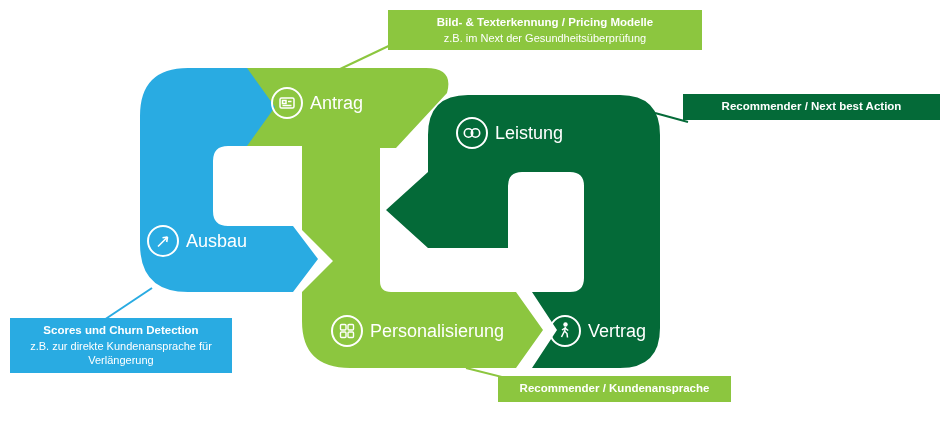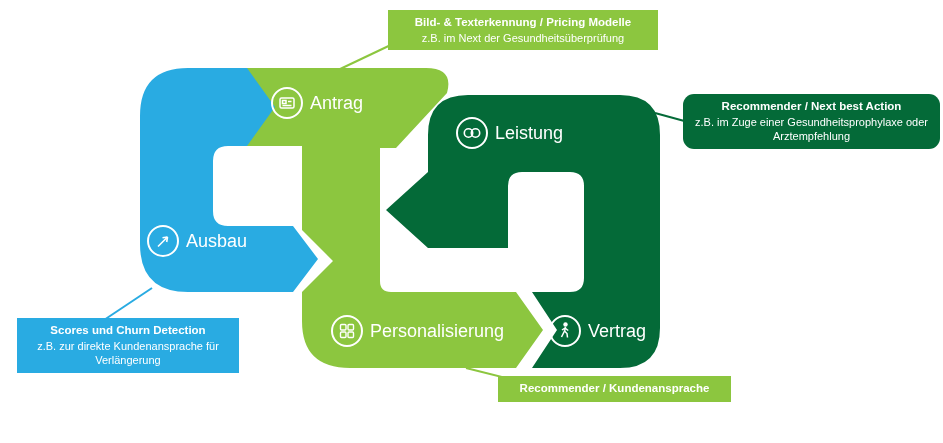--- a/index.html
+++ b/index.html
@@ -4,23 +4,23 @@
 <style>
   html,body{margin:0;padding:0;background:#ffffff;}
   #stage{position:relative;width:943px;height:443px;background:#ffffff;overflow:hidden;
          font-family:"Liberation Sans",sans-serif;}
   #diagram-svg{position:absolute;left:0;top:0;}
   .shape-label{font-family:"Liberation Sans",sans-serif;font-size:18px;fill:#ffffff;}
   .callout{position:absolute;box-sizing:border-box;padding:5px 8px;text-align:center;
            color:#ffffff;font-size:11px;line-height:1.35;}
   .callout .title{font-weight:bold;font-size:11.5px;}
   .callout-green{background:#8cc63f;}
-  .callout-darkgreen{background:#046a38;border-radius:11px;}
-  .callout-cyan{background:#29abe2;margin-left:7px;}
-  .co-top{left:388px;top:10px;width:270px;}
+  .callout-darkgreen{background:#046a38;}
+  .callout-cyan{background:#29abe2;}
+  .co-top{left:388px;top:10px;width:314px;}
   .co-right{left:683px;top:94px;width:257px;}
   .co-bleft{left:10px;top:318px;width:222px;}
   .co-bottom{left:498px;top:376px;width:233px;}
 </style>
 </head>
 <body>
 
 <div id="stage">
 
   <svg id="diagram-svg" width="943" height="443" viewBox="0 0 943 443">
@@ -98,21 +98,20 @@
     </g>
   </svg>
 
   <div class="callout callout-green co-top">
     <div class="title">Bild- &amp; Texterkennung / Pricing Modelle</div>
     <div class="body">z.B. im Next der Gesundheitsüberprüfung</div>
   </div>
 
   <div class="callout callout-darkgreen co-right">
     <div class="title">Recommender / Next best Action</div>
-    <div class="body">z.B. im Zuge einer Gesundheitsprophylaxe oder Arztempfehlung</div>
   </div>
 
   <div class="callout callout-cyan co-bleft">
     <div class="title">Scores und Churn Detection</div>
     <div class="body">z.B. zur direkte Kundenansprache für Verlängerung</div>
   </div>
 
   <div class="callout callout-green co-bottom">
     <div class="title">Recommender / Kundenansprache</div>
   </div>

